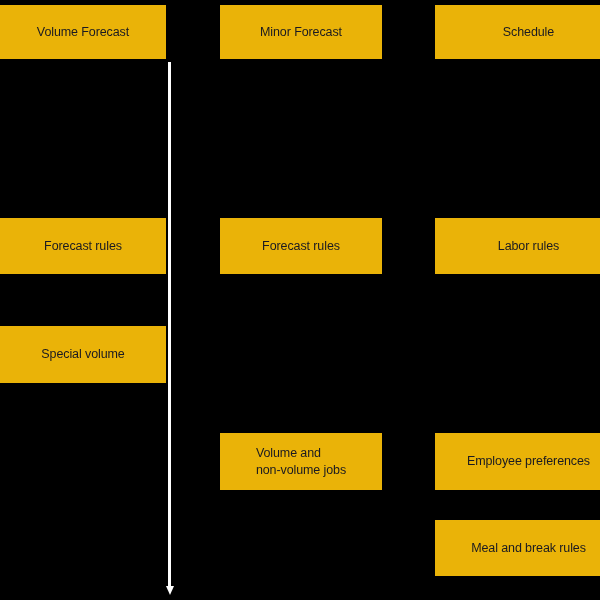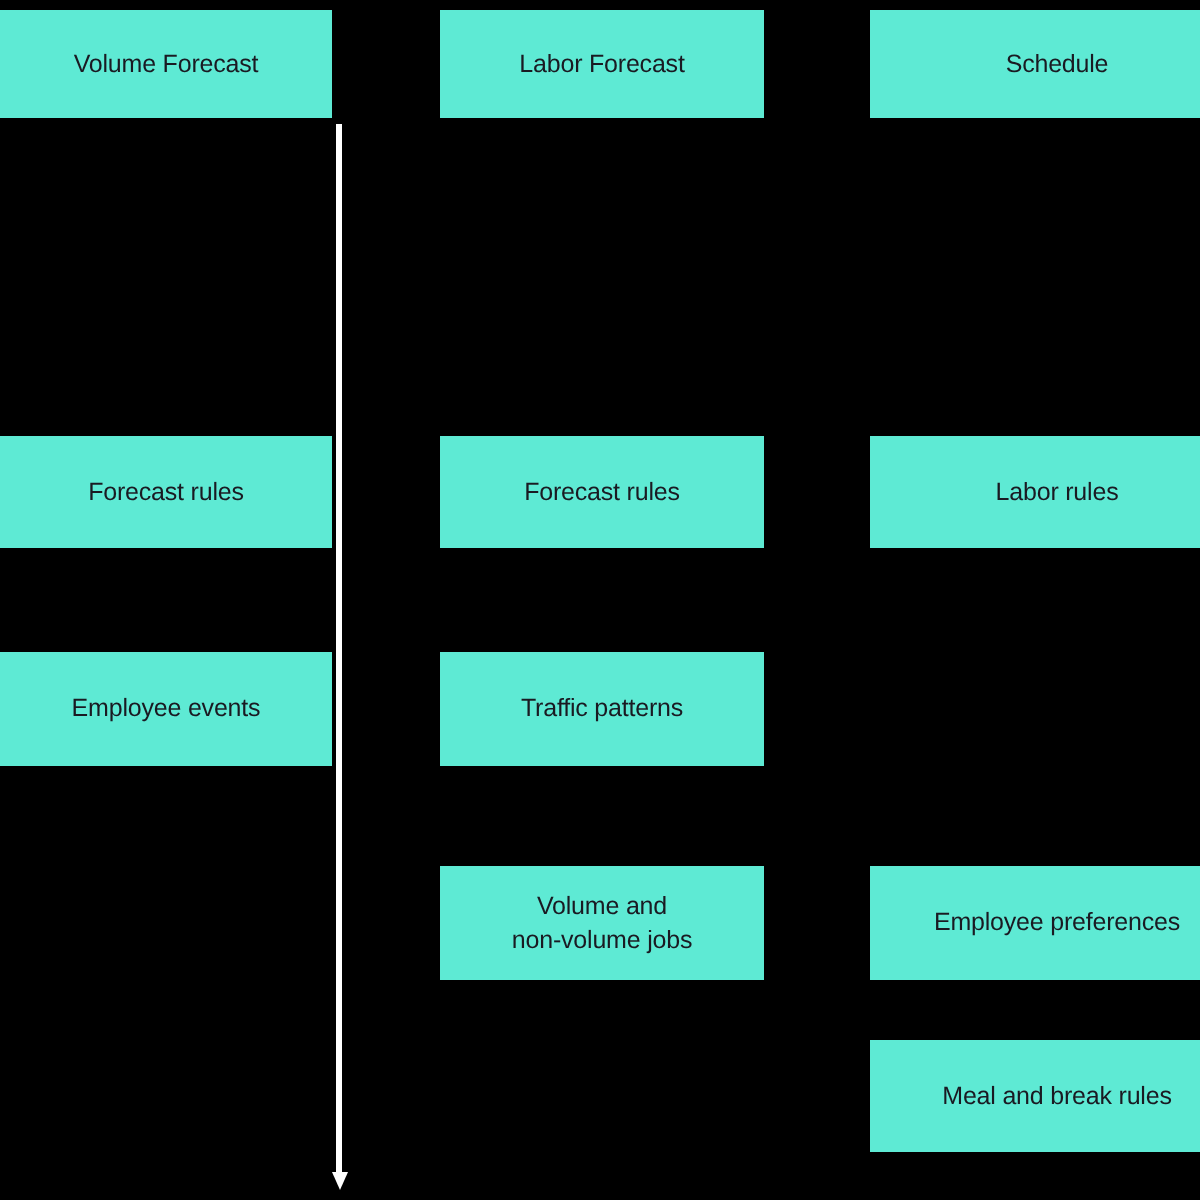--- a/index.html
+++ b/index.html
@@ -13,26 +13,26 @@
   }
   #canvas {
     position: relative;
     width: 600px;
     height: 600px;
     background: #000000;
     overflow: hidden;
   }
   .box {
     position: absolute;
-    background: #5eead4;
+    background: #eab308;
     color: #1a1a22;
     display: flex;
     align-items: center;
     justify-content: center;
-    text-align: center;
+    text-align: left;
     font-family: "Liberation Sans", sans-serif;
     font-size: 12.5px;
     line-height: 1.35;
     letter-spacing: -0.1px;
     box-sizing: border-box;
     padding: 2px 6px;
     -webkit-font-smoothing: antialiased;
   }
   .box .label {
     display: block;
@@ -84,31 +84,28 @@
 
 <div id="canvas">
 
   <div class="box col1 r1">
     <span class="label">Volume Forecast</span>
   </div>
   <div class="box col1 r3">
     <span class="label">Forecast rules</span>
   </div>
   <div class="box col1 r4">
-    <span class="label">Employee events</span>
+    <span class="label">Special volume</span>
   </div>
 
   <div class="box col2 r1">
-    <span class="label">Labor Forecast</span>
+    <span class="label">Minor Forecast</span>
   </div>
   <div class="box col2 r3">
     <span class="label">Forecast rules</span>
-  </div>
-  <div class="box col2 r4">
-    <span class="label">Traffic patterns</span>
   </div>
   <div class="box col2 r5">
     <span class="label">Volume and
 non-volume jobs</span>
   </div>
 
   <div class="box col3 r1">
     <span class="label">Schedule</span>
   </div>
   <div class="box col3 r3">

